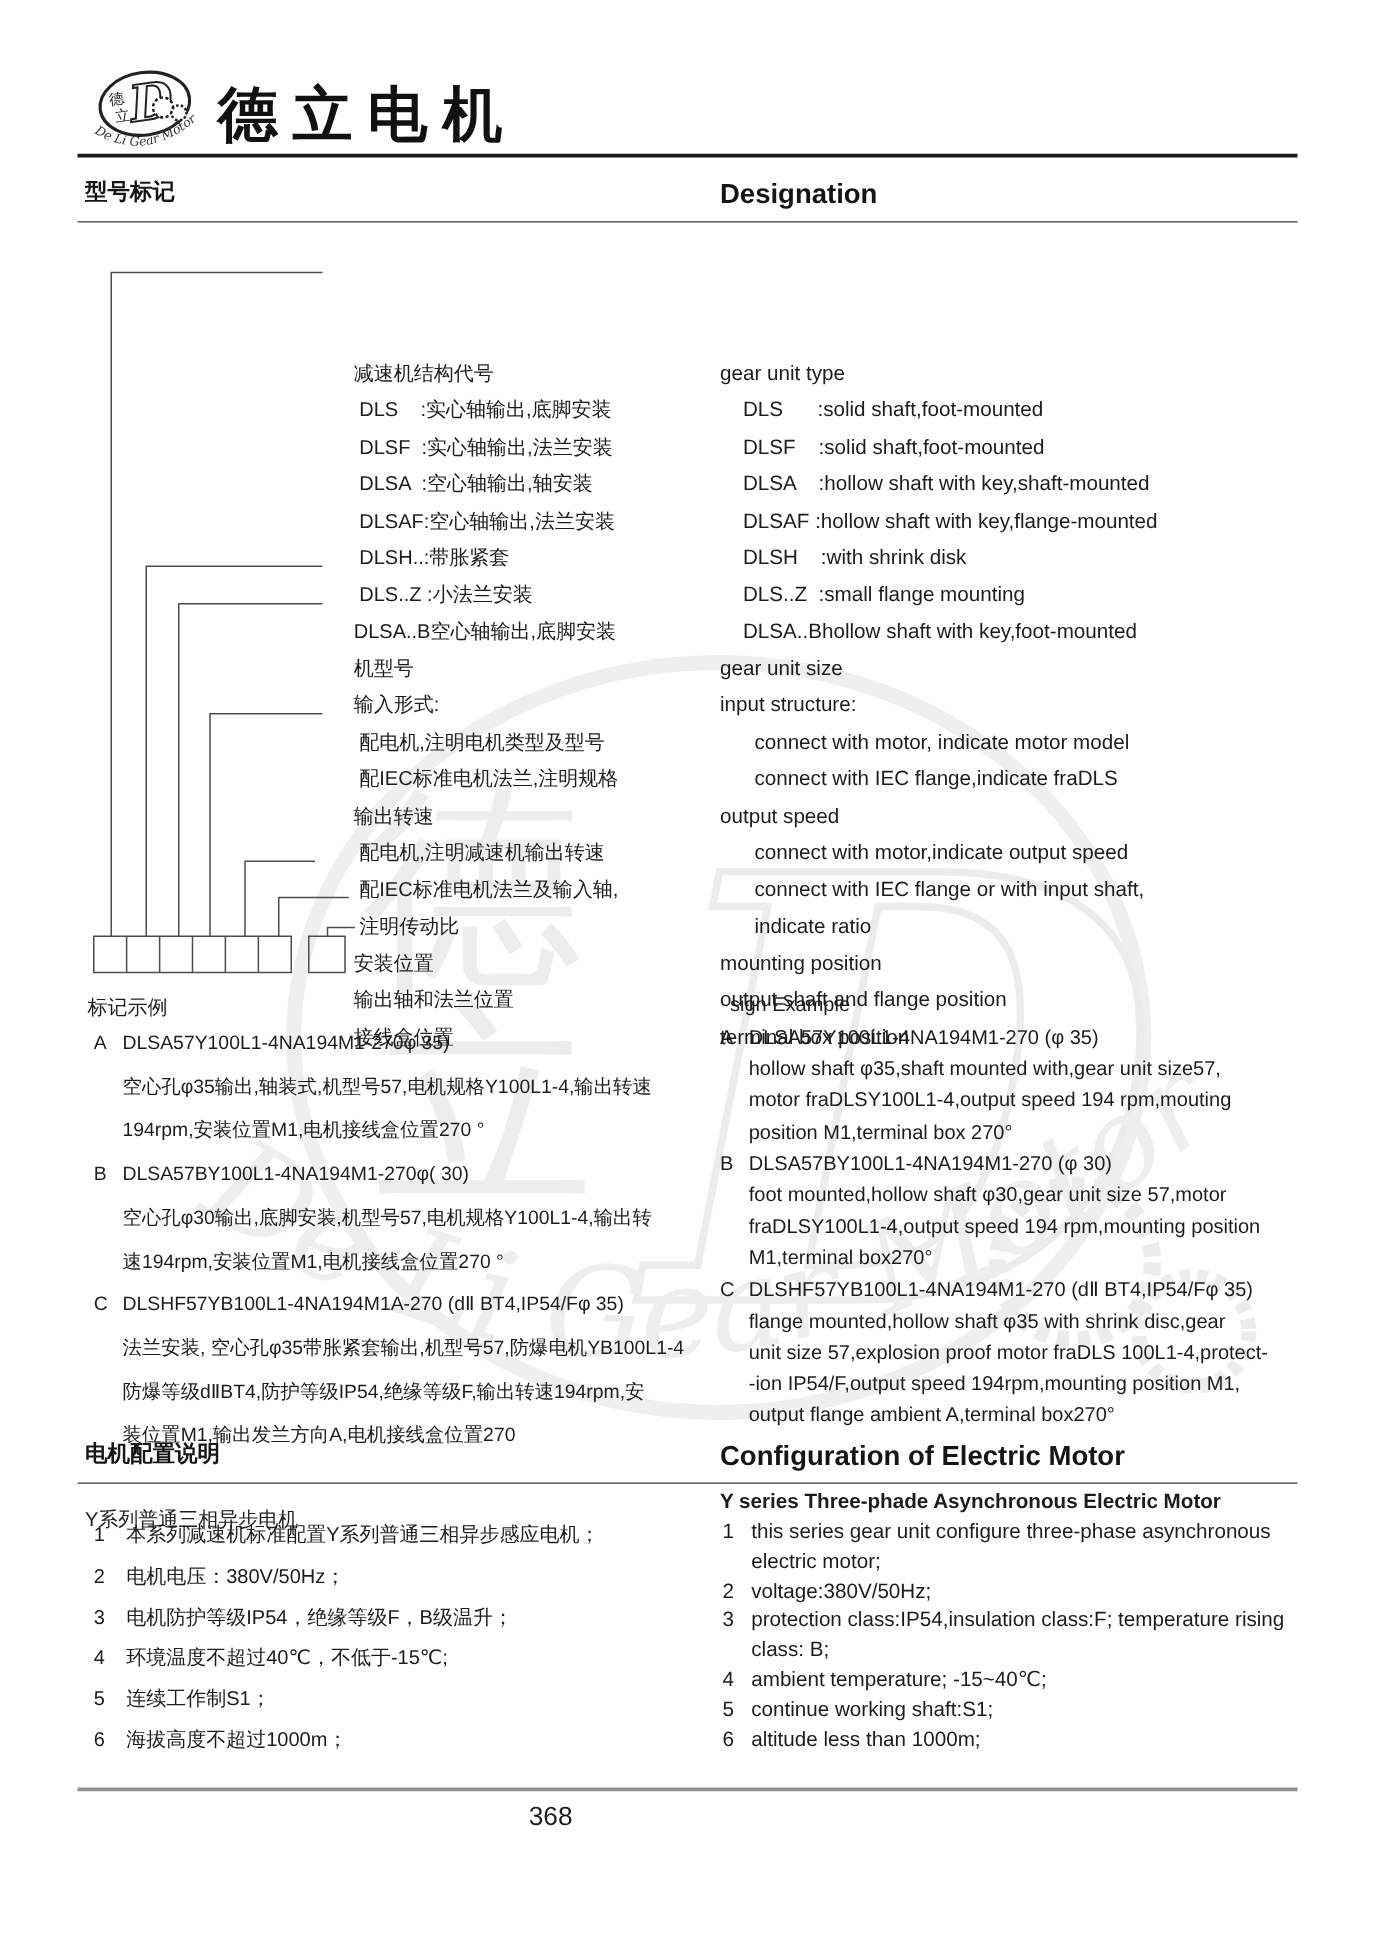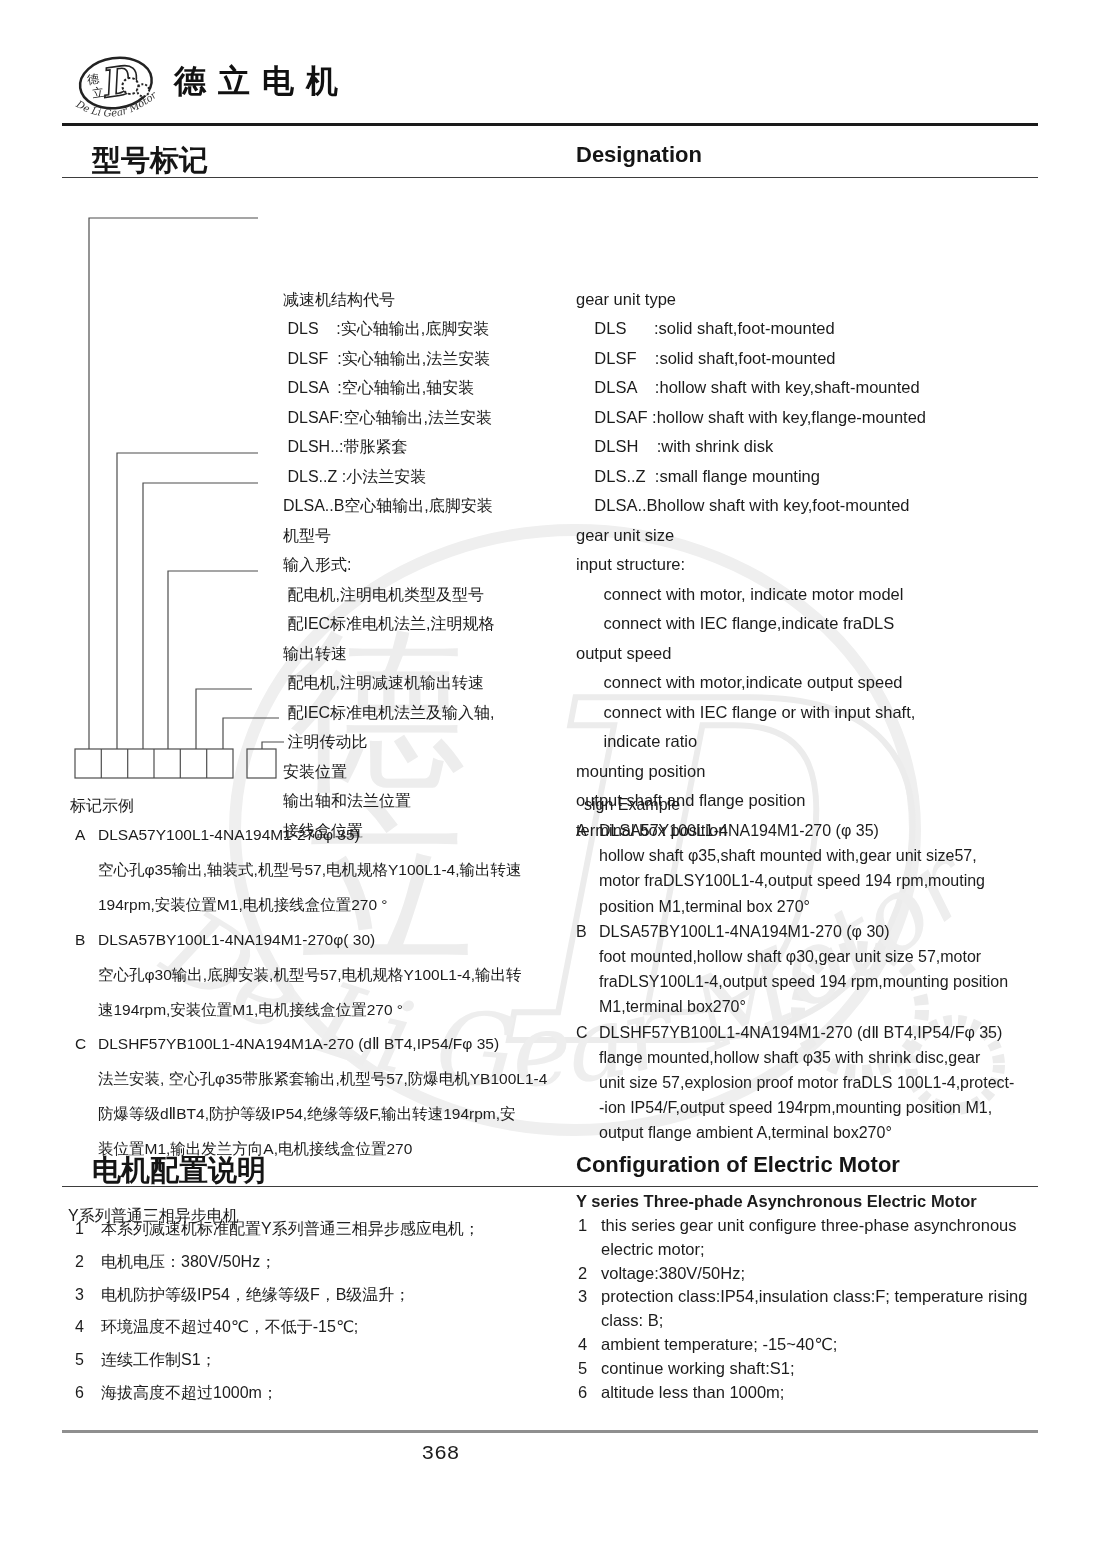--- a/index.html
+++ b/index.html
@@ -1,27 +1,27 @@
 <!DOCTYPE html>
 <html><head>
 <meta charset="utf-8">
 <style>
   html,body{margin:0;padding:0;background:#ffffff;}
   .page{position:relative;width:1100px;height:1555px;background:#ffffff;overflow:hidden;
         font-family:"Liberation Sans","DejaVu Sans",sans-serif;color:#1c1c1c;}
   .abs{position:absolute;}
   
   .company-name{position:absolute;left:174px;top:60px;font-family:"DejaVu Serif",serif;
-        font-weight:bold;font-size:32px;letter-spacing:12px;color:#111;}
+        font-weight:bold;font-size:48px;letter-spacing:12px;color:#111;}
   .rule{position:absolute;left:62px;width:976px;background:#1a1a1a;}
   .rule-thick{top:123px;height:3px;}
   .rule-thin{top:177px;height:1px;background:#3d3d3d;}
   .rule-config{top:1186px;height:1px;background:#3d3d3d;}
   .rule-footer{top:1430px;height:3px;background:#8f8f8f;}
-  .sec-title-zh{position:absolute;left:68px;font-size:29px;font-weight:600;color:#151515;margin-left:24px;}
+  .sec-title-zh{position:absolute;left:68px;font-size:18px;font-weight:600;color:#151515;}
   .sec-title-en{position:absolute;left:576px;font-size:22px;font-weight:bold;color:#151515;}
   
   .dcol{position:absolute;top:196px;white-space:pre;}
   .dcol-zh{left:283px;font-size:16px;line-height:29.5px;}
   .dcol-en{left:576px;font-size:16.5px;line-height:29.5px;}
   .dcol div{height:29.5px;}
   
   .ex-head-zh{position:absolute;left:70px;top:796px;font-size:16px;}
   .ex-head-en{position:absolute;left:584px;top:796px;font-size:16px;}
   .ex-block{position:absolute;}
@@ -32,21 +32,21 @@
   .xt{white-space:pre;}
   
   .cfg-sub-zh{position:absolute;left:68px;top:1194px;font-size:16px;margin-top:12px;}
   .cfg-sub-en{position:absolute;left:576px;top:1192px;font-size:16.5px;font-weight:bold;}
   .cfg-zh{position:absolute;left:75px;top:1213px;font-size:16px;line-height:32.8px;}
   .cfg-en{position:absolute;left:578px;top:1214px;font-size:16.5px;line-height:23.8px;}
   .crow{display:flex;}
   .cn{flex:none;width:26px;}
   .cfg-en .cn{width:23px;}
   .ct{white-space:pre;}
-  .page-num{position:absolute;left:0;top:1442px;width:881px;text-align:center;font-size:21px;color:#1c1c1c;font-family:Liberation Mono, monospace;}
+  .page-num{position:absolute;left:0;top:1442px;width:881px;text-align:center;font-size:21px;color:#1c1c1c;}
   svg{display:block;}
 </style>
 </head>
 <body>
 
 <div class="page">
 
   <svg class="abs" style="left:0;top:0;z-index:0;" width="1100" height="1555" viewBox="0 0 1100 1555">
     <ellipse cx="575" cy="830" rx="340" ry="300" fill="none" stroke="#efefef" stroke-width="12"></ellipse>
     <text x="290" y="770" font-size="175" fill="#ededed" font-family="DejaVu Serif,serif">德</text>

